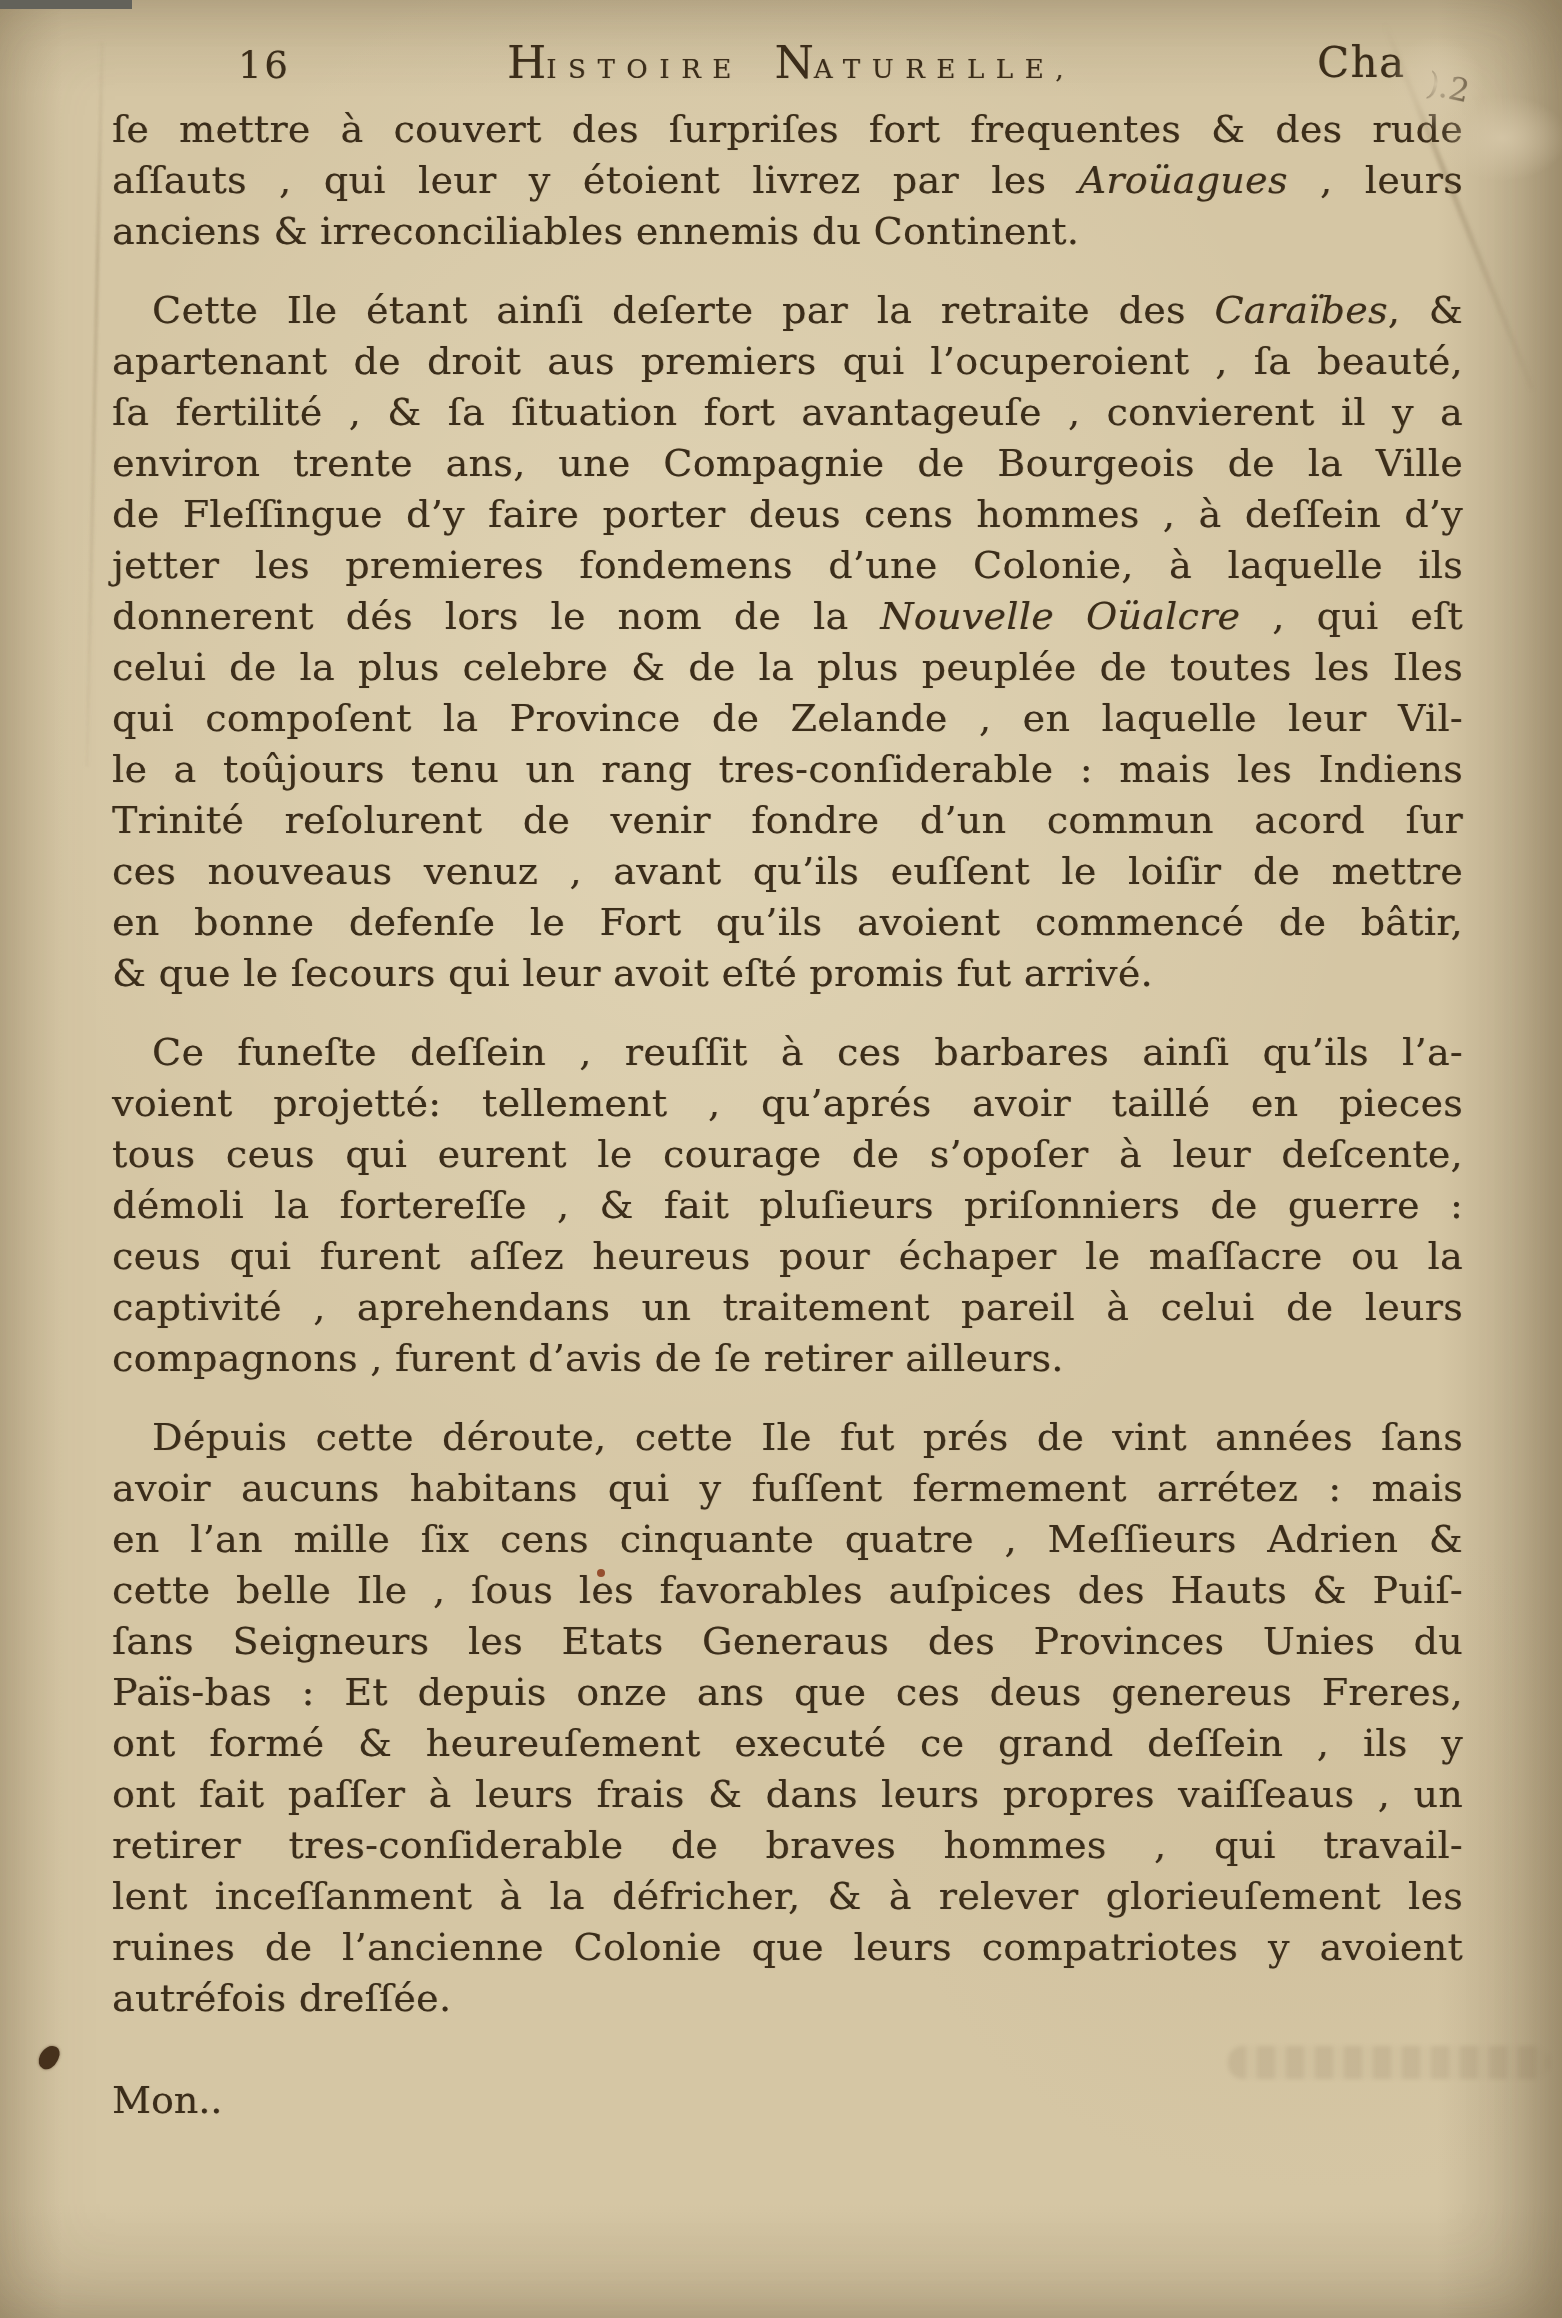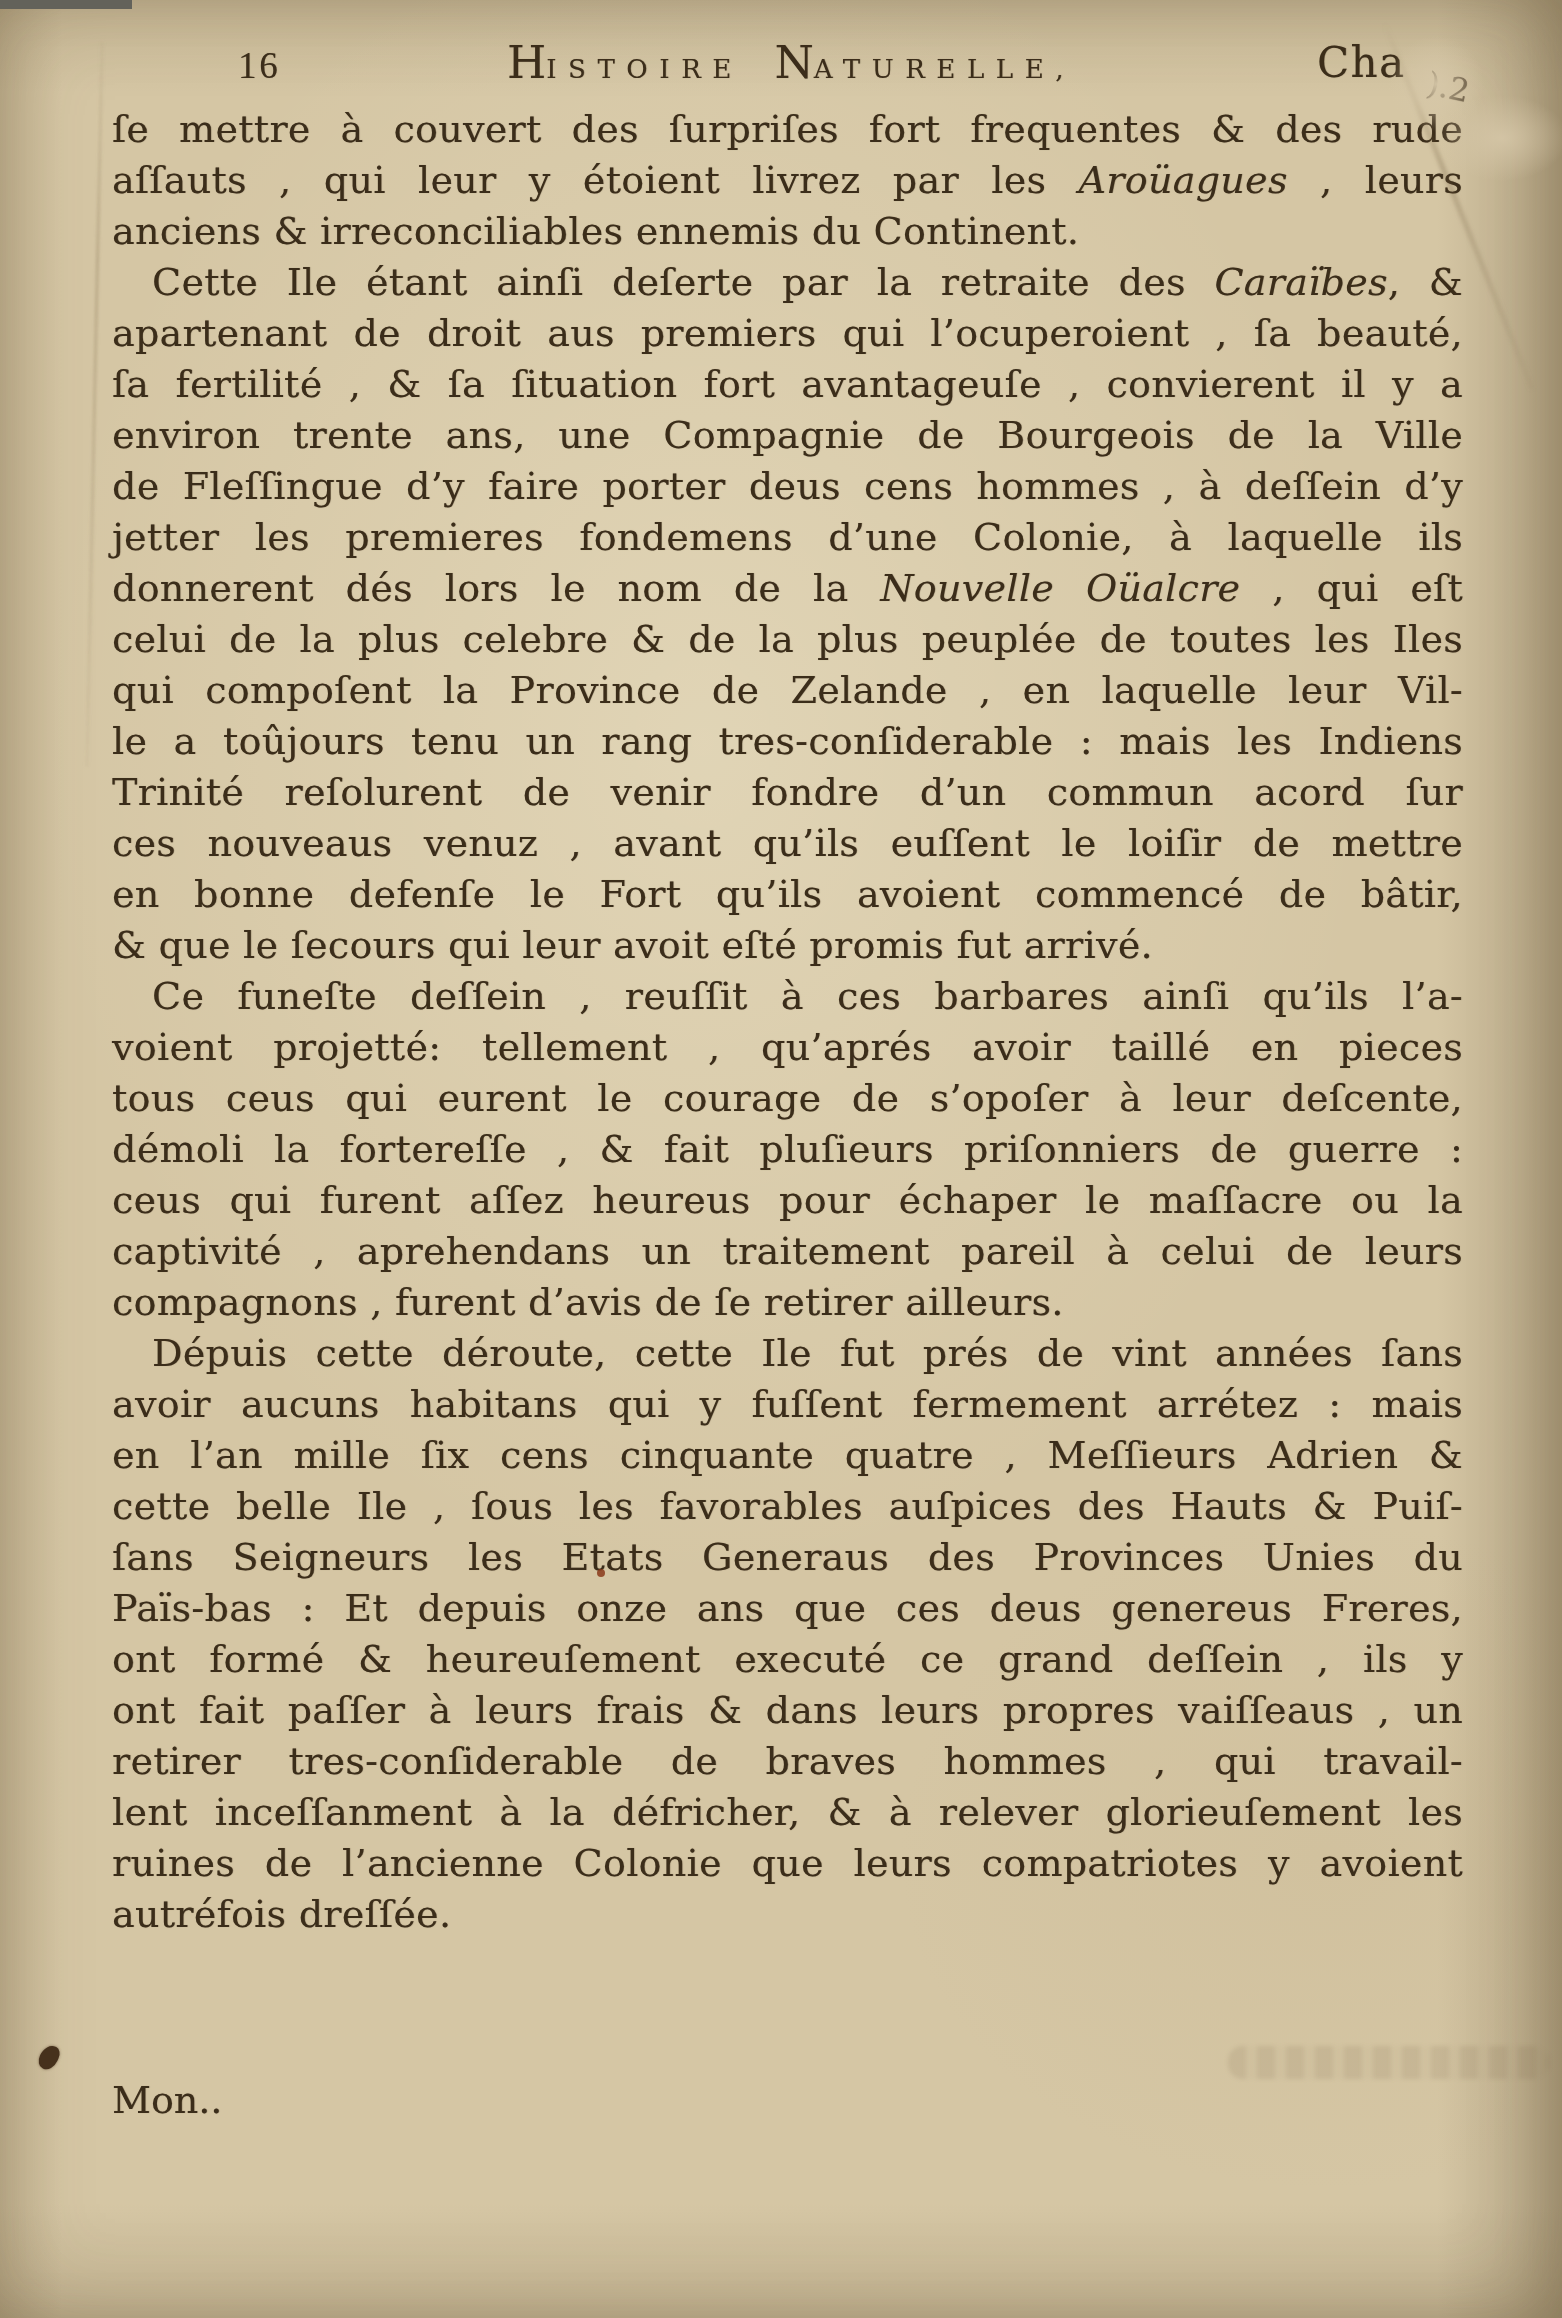--- a/index.html
+++ b/index.html
@@ -9,33 +9,33 @@
     background-color:#d5c6a4;
     background-image:
       radial-gradient(ellipse 1028px 1302px at 45% 32%, rgba(255,250,228,0.28), rgba(255,250,228,0) 65%),
       radial-gradient(ellipse 617px 480px at 85% 80%, rgba(190,170,130,0.18), rgba(190,170,130,0) 70%),
       linear-gradient(90deg, rgba(115,96,64,0.20) 0%, rgba(115,96,64,0) 4%, rgba(115,96,64,0) 92%, rgba(95,78,50,0.28) 100%),
       linear-gradient(180deg, rgba(110,92,62,0.12) 0%, rgba(110,92,62,0) 4%, rgba(110,92,62,0) 95%, rgba(105,88,58,0.16) 100%);
     box-shadow: inset 0 0 96px rgba(95,76,45,0.22), inset -20.6px 0 48px rgba(85,66,38,0.18);
   }
   .ink{color:#3b2d1a;text-shadow:0.4px 0.4px 0.7px rgba(59,45,26,0.45);}
   
-  .pagenum{position:absolute;left:238px;top:44px;font-size:37px;letter-spacing:2.7px;font-family:Liberation Serif, serif;}
+  .pagenum{position:absolute;left:238px;top:44px;font-size:37px;letter-spacing:2.7px;}
   .runtitle{position:absolute;left:791px;top:36px;transform:translateX(-50%);white-space:nowrap;}
   .runtitle .big{font-size:45px;}
   .runtitle .sc{font-size:26px;letter-spacing:11.6px;}
   .runtitle .gap{display:inline-block;width:31.5px;}
   .chafrag{position:absolute;left:1317px;top:38px;font-size:42px;letter-spacing:1.4px;}
   .chafrag2{position:absolute;left:1427px;top:69px;font-size:31.5px;transform:rotate(12deg);opacity:.9;}
   
   .textblock{position:absolute;left:112px;top:104px;width:1351px;z-index:2;}
   .line{font-size:38px;line-height:51px;height:51px;white-space:normal;
         text-align:justify;text-align-last:justify;letter-spacing:0.3px;}
   .line.lastline{text-align-last:left;}
-  .line.indent{text-indent:40px;}
+  .line.indent{text-indent:40px;margin-top:28px;}
   .it{font-style:italic;}
   .catchword{position:absolute;left:112px;top:2075px;width:1344px;
              font-size:38px;line-height:51px;z-index:2;}
   
   .corner-notch{position:absolute;left:0;top:0;width:132px;height:9px;background:#63625a;z-index:4;}
   .crease-right{position:absolute;left:1456px;top:6.9px;width:4.1px;height:397px;z-index:3;
      background:linear-gradient(180deg, rgba(110,90,60,0), rgba(110,90,60,0.38) 40%, rgba(110,90,60,0.05));
      transform:rotate(-22deg);filter:blur(2.1px);}
   .crease-left{position:absolute;left:93px;top:41px;width:3.4px;height:726px;z-index:3;
      background:linear-gradient(180deg, rgba(118,98,66,0.05), rgba(118,98,66,0.28) 30%, rgba(118,98,66,0.06));

